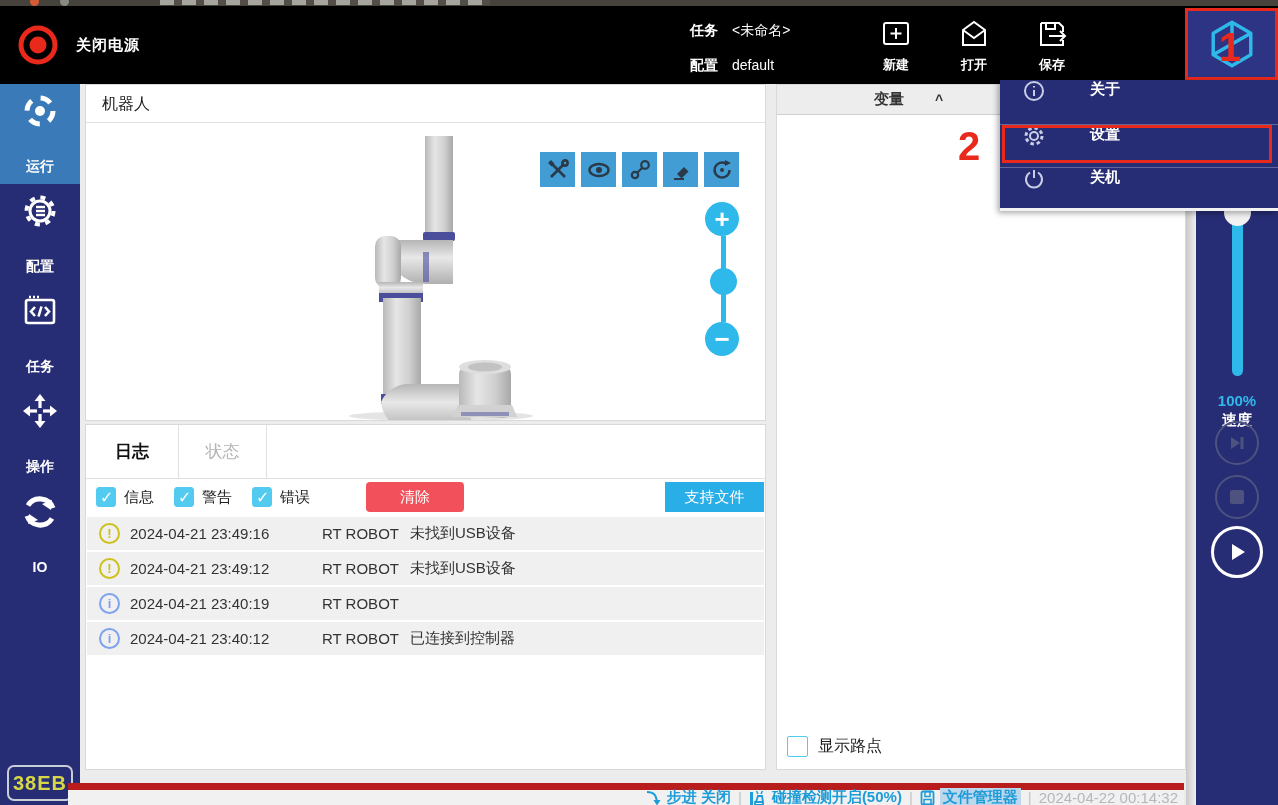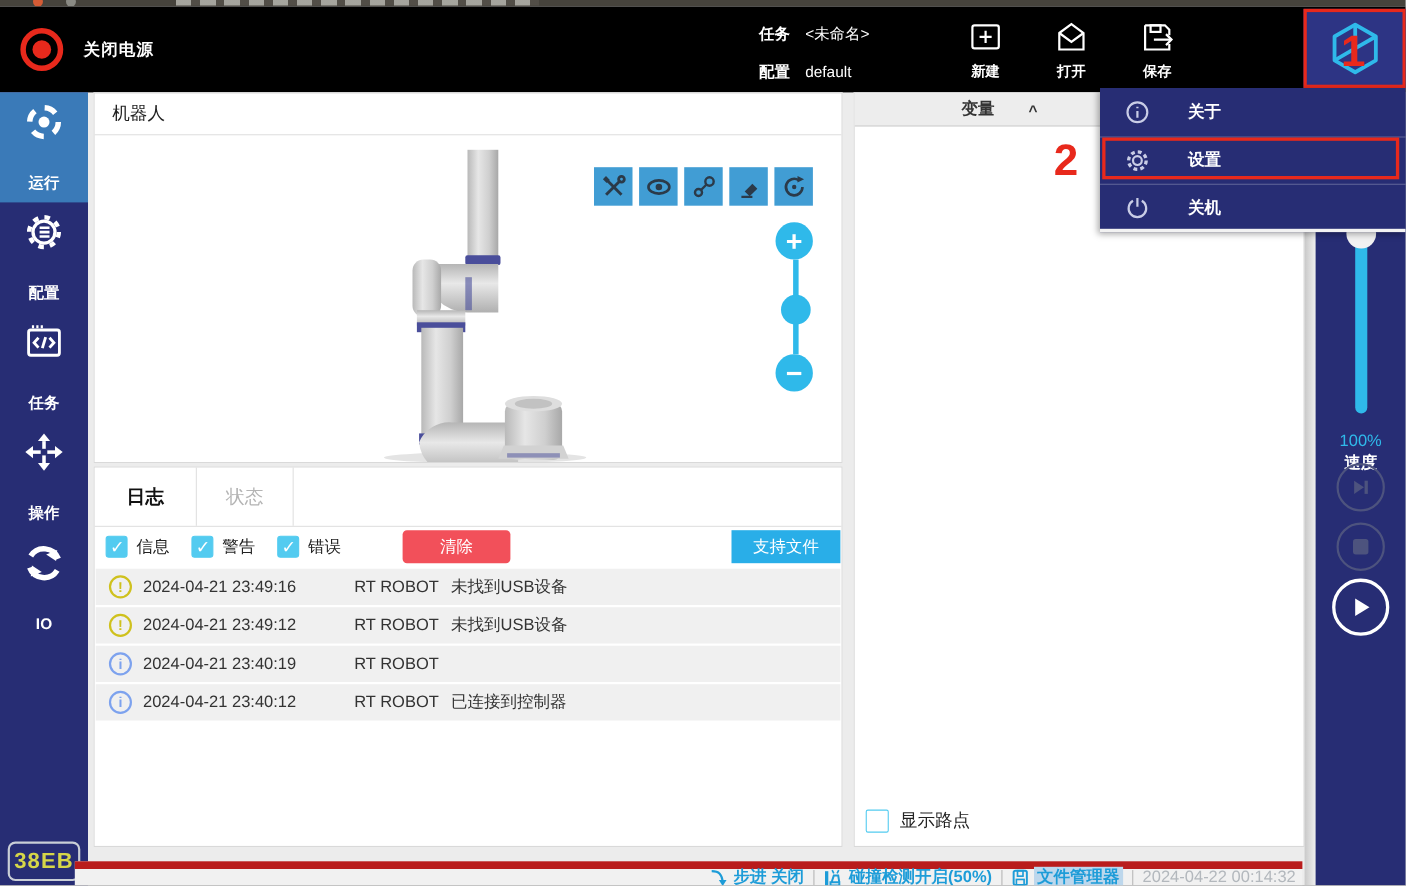--- a/index.html
+++ b/index.html
@@ -28,21 +28,21 @@
   .logo-tile { position:absolute; left:1185px; top:2px; width:93px; height:72px; background:#2d3484;
       border:3px solid #e8291c; display:flex; align-items:center; justify-content:center; cursor:pointer; }
   .ann-num { position:absolute; color:#e8291c; font-size:40px; font-weight:700; line-height:1;
       font-family:"Liberation Sans",sans-serif; z-index:40; }
   #ann-1 { left:1219px; top:27px; }
   #ann-2 { left:958px; top:126px; }
 
   
   #menu { position:absolute; left:1000px; top:80px; width:278px; height:131px; background:#272d74;
       z-index:30; border-bottom:3px solid #f2f2f2; box-shadow:-2px 2px 6px rgba(0,0,0,.35); }
-  .menu-item { position:relative; height:43.6px; display:flex; align-items:center; gap:34px; padding-left:22px;
+  .menu-item { position:relative; height:43.6px; display:flex; align-items:flex-start; gap:44px; padding-left:22px;
       color:#fff; font-size:15px; font-weight:700; cursor:pointer; }
   .menu-item + .menu-item { border-top:1px solid rgba(255,255,255,.28); }
   .menu-item .mico { width:24px; display:flex; justify-content:center; }
   #menu-red-box { position:absolute; left:2px; top:45px; width:270px; height:38px;
       border:3px solid #e8291c; z-index:35; pointer-events:none; }
 
   
   #sidebar { position:absolute; left:0; top:84px; width:80px; height:721px; background:#272d74; }
   .side-item { height:100px; display:flex; flex-direction:column; align-items:center; justify-content:center;
       gap:9px; color:#fff; cursor:pointer; }
@@ -107,21 +107,21 @@
 
   
   #scroll-gutter { position:absolute; left:1186px; top:84px; width:10px; height:721px;
       background:linear-gradient(90deg,#c9c9c9,#efefef); }
   #right-rail { position:absolute; left:1196px; top:84px; width:82px; height:721px; background:#272d74; }
   #speed-knob { position:absolute; left:28px; top:115px; width:27px; height:27px; border-radius:50%;
       background:#f2f2f2; cursor:pointer; z-index:5; }
   #speed-track { position:absolute; left:36px; top:128px; width:11px; height:164px; background:#2fb9ea;
       border-radius:6px; cursor:pointer; }
   #speed-value { position:absolute; left:0; top:308px; width:82px; text-align:center; color:#2fb9ea;
-      font-size:15px; font-weight:400; }
+      font-size:15px; font-weight:700; }
   #speed-label { position:absolute; left:0; top:327px; width:82px; text-align:center; color:#fff;
       font-size:15px; font-weight:700; }
   .rail-btn { position:absolute; left:19px; width:44px; height:44px; border-radius:50%; cursor:pointer;
       display:flex; align-items:center; justify-content:center; }
   .rail-btn.dim  { border:2px solid #4d537e; }
   #btn-skip { top:337px; } #btn-stop { top:391px; }
   #btn-play { top:442px; left:15px; width:52px; height:52px; border:3px solid #fff; }
 
   
   #status-bar { position:absolute; left:68px; top:783px; width:1116px; height:22px; background:#f1f1f1;

